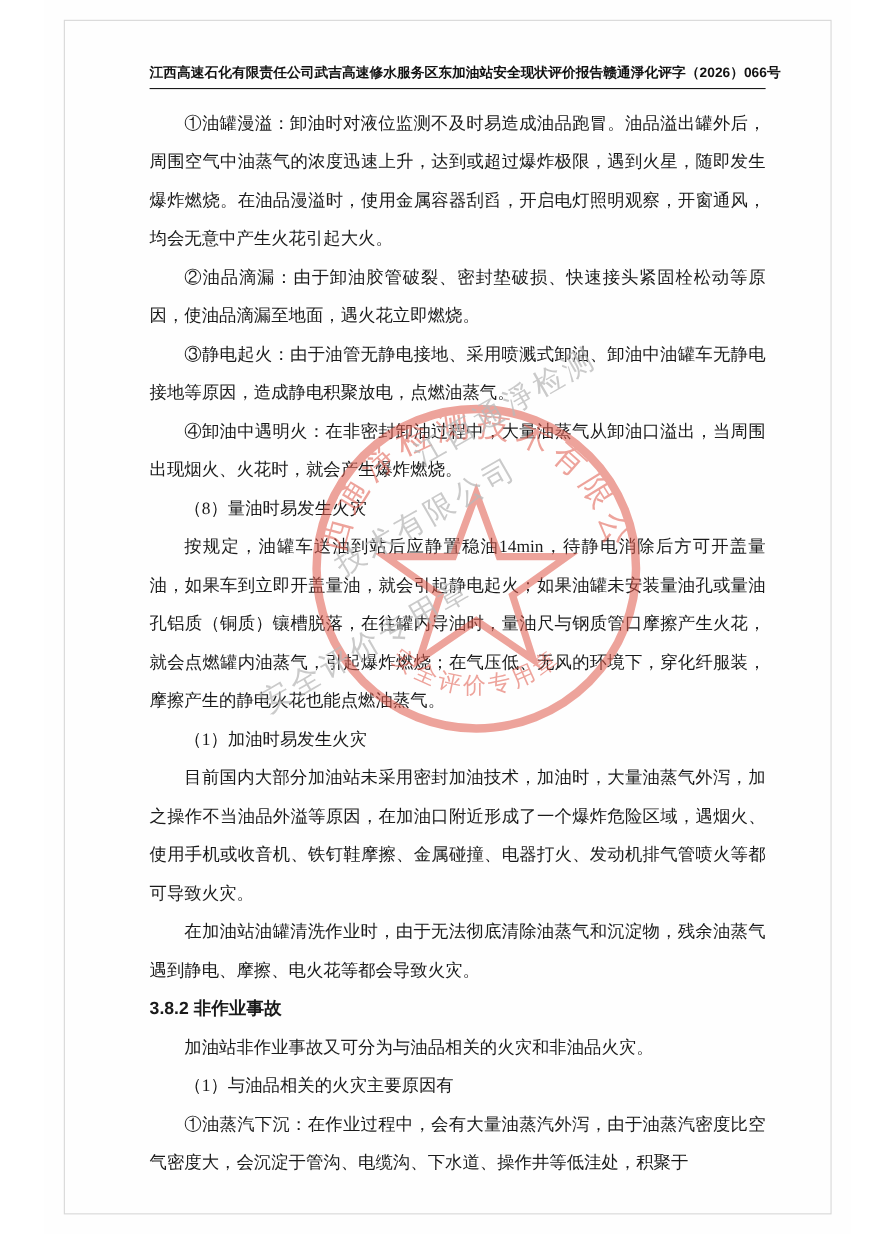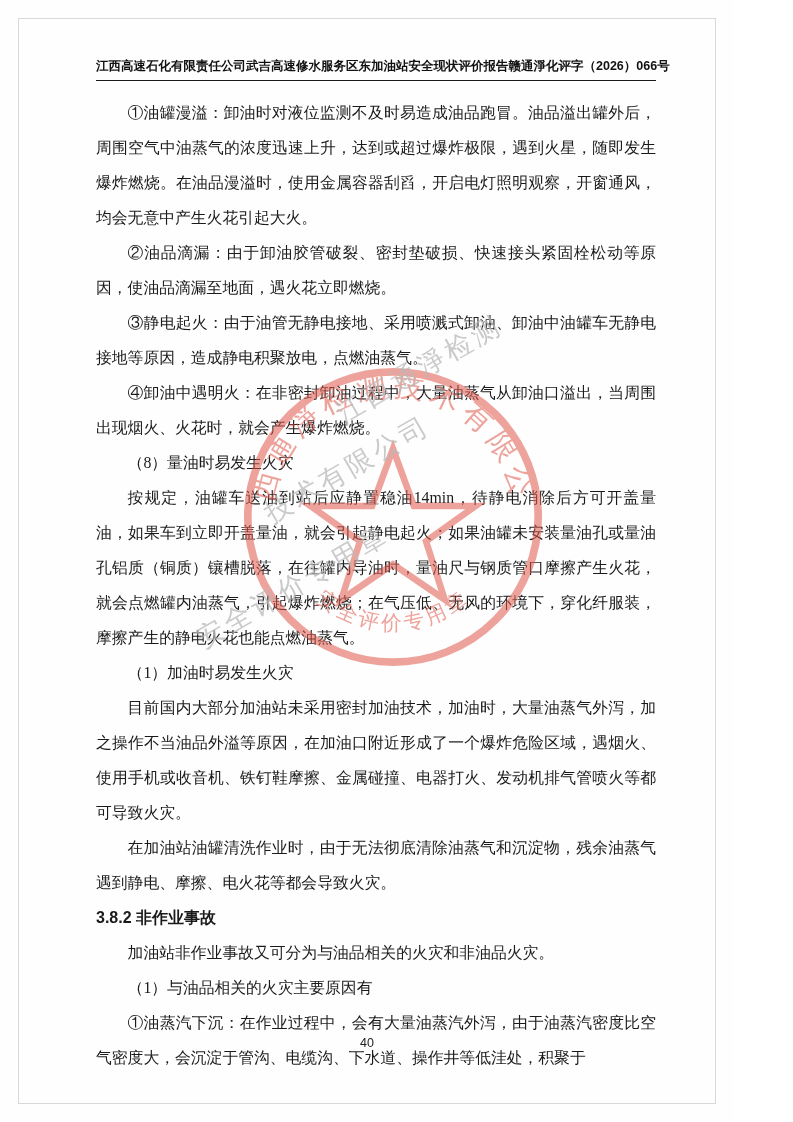--- a/index.html
+++ b/index.html
@@ -13,20 +13,21 @@
     font-family: "Liberation Serif", "DejaVu Serif", serif;
     color: #1a1a1a;
     overflow: hidden;
   }
   .page {
     position: relative;
     width: 734px;
     height: 1122px;
     box-sizing: border-box;
     background: #fefefe;
+    margin-left: 40px;
   }
   .page-border {
     position: absolute;
     left: 18px;
     top: 18px;
     right: 18px;
     bottom: 18px;
     border: 1px solid #d8d8d8;
     pointer-events: none;
   }
@@ -164,14 +165,13 @@
           <textPath href="#bottomArc" startOffset="50%" text-anchor="middle">安全评价专用章</textPath>
         </text>
         <polygon points="150,88 169,140 225,140 180,172 197,225 150,193 103,225 120,172 75,140 131,140" fill="none" stroke="#e05a4c" stroke-width="6"></polygon>
       </svg>
     </div>
     <div class="wm-text wm1">江西通淨检测</div>
     <div class="wm-text wm2">技术有限公司</div>
     <div class="wm-text wm3">安全评价专用章</div>
   </div>
 
-  <div class="page-number">40</div>
 </div>
 
 </body></html>

